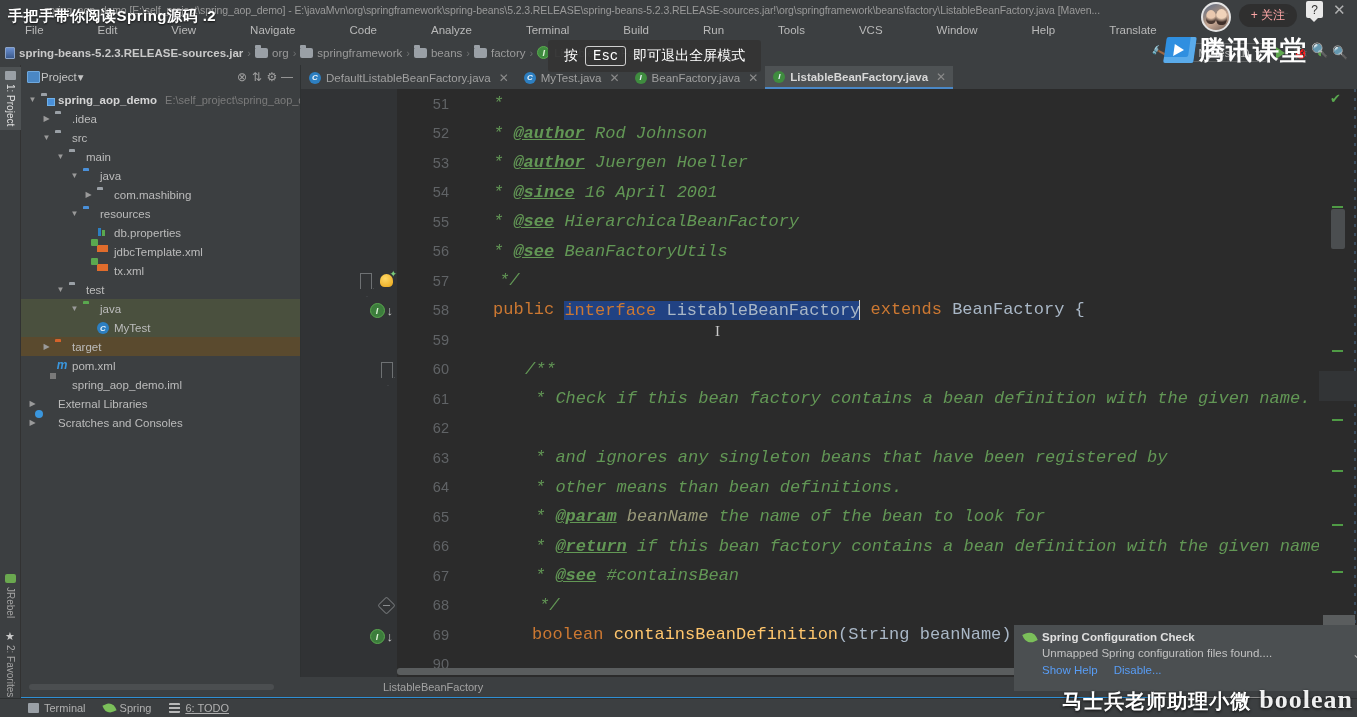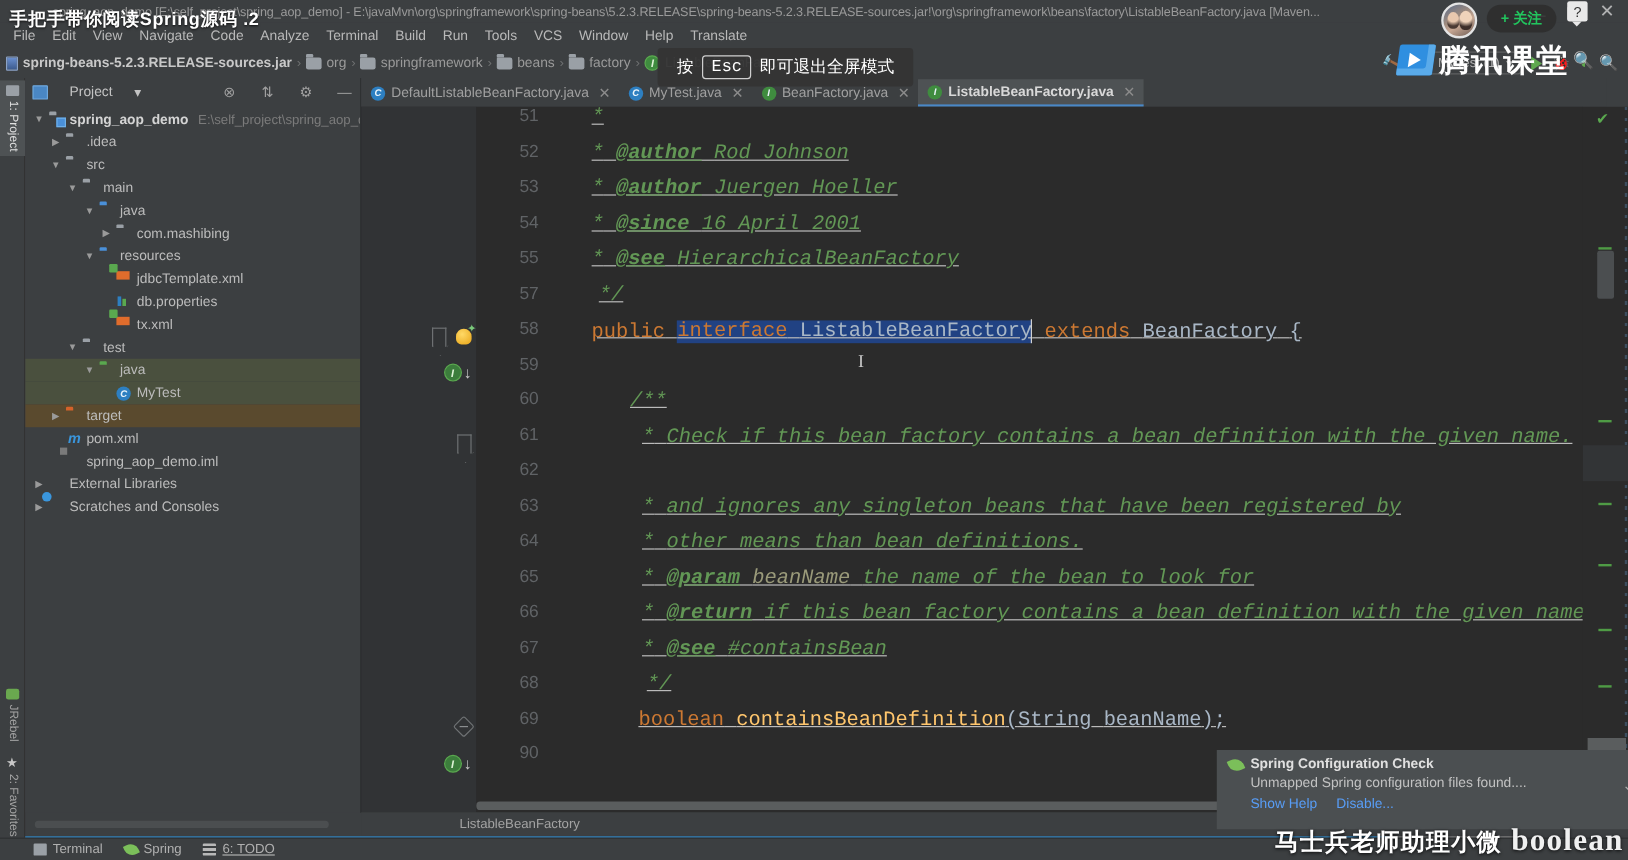--- a/index.html
+++ b/index.html
@@ -40,21 +40,21 @@
     position: absolute; left: 8px; top: 7px;
     font-size: 15px; font-weight: bold; color: #ffffff;
     letter-spacing: 0.5px; z-index: 60;
     text-shadow: 0 1px 2px rgba(0,0,0,.8);
   }
 
   
   .menubar {
     position: absolute; top: 19px; left: 0; width: 1357px; height: 21px;
     background: #3c3f41; display: flex; align-items: center;
-    padding-left: 4px; font-size: 11.5px; color: #b9b9b9;
+    padding-left: 18px; font-size: 11.5px; color: #b9b9b9; gap: 40px;
   }
   .menu-item { padding: 2px 7px; cursor: default; }
 
   
   .navbar {
     position: absolute; top: 40px; left: 0; width: 1357px; height: 25px;
     background: #3c3f41; display: flex; align-items: center;
     font-size: 11.5px; color: #a9b7c6; padding-left: 2px;
   }
   .crumb { display: flex; align-items: center; gap: 4px; padding: 1px 3px; }
@@ -113,22 +113,22 @@
     box-shadow: inset -6px -6px 0 rgba(120,190,240,.6);
   }
   .tx-logo-mark::after {
     content:""; position:absolute; left:9px; top:7px;
     border-left: 10px solid #fff; border-top:6px solid transparent; border-bottom:6px solid transparent;
   }
   .tx-text { font-size: 26px; color: #ffffff; font-weight: bold; letter-spacing: 1px; }
   .tx-mag { color:#e8e8e8; font-size: 14px; }
   .follow-pill {
     position:absolute; right: 60px; top: 4px; z-index: 58;
-    background: rgba(45,45,45,.85); color:#22c55e;
-    border-radius: 13px; padding: 3px 12px; font-size: 12px; font-weight: bold;
+    background: rgba(45,45,45,.85); color:#fca5a5;
+    border-radius: 13px; padding: 3px 12px; font-size: 12px; font-weight: normal;
   }
   .avatar {
     position:absolute; right: 126px; top: 2px; z-index: 59;
     width: 30px; height: 30px; border-radius: 50%;
     border: 2px solid #e4e4e4; overflow: hidden;
     background: linear-gradient(150deg,#5b6d8a 0%, #9d8a7e 40%, #c8a894 60%, #6b5a52 100%);
   }
   .avatar::before {
     content:""; position:absolute; left:3px; top:6px; width:10px; height:14px;
     background: radial-gradient(circle at 50% 25%, #e9c8ae 40%, #4b3a33 70%);
@@ -182,21 +182,21 @@
   }
   .rail-ico.jr { background: #6aa84f; border-radius: 2px; }
   .rail-ico.star { background: none; color:#c8c8c8; font-size: 11px; line-height:9px; }
 
   
   .project {
     position: absolute; left: 21px; top: 65px; width: 280px; height: 612px;
     background: #3c3f41; border-right: 1px solid #2b2b2b;
   }
   .project-head {
-    height: 23px; display: flex; align-items: center; gap: 18px;
+    height: 23px; display: flex; align-items: center; gap: 1px;
     padding: 0 6px; font-size: 11.5px; color: #c3c3c3;
   }
   .proj-ico {
     width: 13px; height: 12px; background: #4a87c4; border: 1px solid #6fa8dd; border-radius: 1px;
   }
   .project-head .spacer { flex: 1; }
   .ph-btn { width: 14px; height: 14px; color: #a0a0a0; font-size: 12px; text-align:center; line-height:14px; }
   .gear { font-size: 12px; }
   .tree {
     padding-top: 2px; font-size: 11.5px; color: #bcbcbc;
@@ -284,24 +284,23 @@
   }
   .gutter {
     position: absolute; left: 0; top: 0; width: 96px; height: 588px;
     background: #313335;
   }
   .code-area {
     position: absolute; left: 96px; top: 0; right: 0; height: 588px;
     background: #2b2b2b;
   }
   .line {
-    position: relative; height: 29.5px; display: flex; align-items: flex-start;
+    position: relative; height: 29.5px; display: flex; align-items: center;
     font-family: "Liberation Mono", monospace; font-size: 17px;
     white-space: pre;
-    text-decoration: underline;
   }
   .lnum {
     position: absolute; left: 0; width: 52px; text-align: right;
     color: #606366; font-size: 14.5px; font-family: "Liberation Sans", sans-serif;
   }
   .code { padding-left: 96px; color: #a9b7c6; }
   .cm { color: #629755; font-style: italic; }
   .cm-tag { color: #629755; font-style: italic; font-weight: bold; text-decoration: underline; }
   .cm-param { color: #9a9a7a; font-style: italic; }
   .kw { color: #cc7832; }
@@ -580,27 +579,27 @@
           <span class="ico"><span class="ico-folder" style="background:#8a8f93"></span></span>
           <span class="node-label">com.mashibing</span>
         </div>
         <div class="node" style="padding-left:48px">
           <span class="tw">▼</span>
           <span class="ico"><span class="ico-folder blue"></span></span>
           <span class="node-label">resources</span>
         </div>
         <div class="node" style="padding-left:62px">
           <span class="tw"></span>
+          <span class="ico"><span class="ico-props"></span></span>
+          <span class="node-label">db.properties</span>
+        </div>
+        <div class="node" style="padding-left:62px">
+          <span class="tw"></span>
           <span class="ico"><span class="ico-xml"></span></span>
           <span class="node-label">jdbcTemplate.xml</span>
-        </div>
-        <div class="node" style="padding-left:62px">
-          <span class="tw"></span>
-          <span class="ico"><span class="ico-props"></span></span>
-          <span class="node-label">db.properties</span>
         </div>
         <div class="node" style="padding-left:62px">
           <span class="tw"></span>
           <span class="ico"><span class="ico-xml"></span></span>
           <span class="node-label">tx.xml</span>
         </div>
         <div class="node" style="padding-left:34px">
           <span class="tw">▼</span>
           <span class="ico"><span class="ico-folder"></span></span>
           <span class="node-label">test</span>
@@ -692,20 +691,24 @@
       <div class="line">
         <span class="lnum">54</span>
         <span class="code"><span class="cm">*</span> <span class="cm-tag">@since</span> <span class="cm">16 April 2001</span></span>
       </div>
 
       <div class="line">
         <span class="lnum">55</span>
         <span class="code"><span class="cm">*</span> <span class="cm-tag">@see</span> <span class="cm">HierarchicalBeanFactory</span></span>
       </div>
 
+      <div class="line">
+        <span class="lnum">56</span>
+        <span class="code"><span class="cm">*</span> <span class="cm-tag">@see</span> <span class="cm">BeanFactoryUtils</span></span>
+      </div>
 
       <div class="line">
         <span class="lnum">57</span>
         <span class="code" style="padding-left:102px;"><span class="cm">*/</span></span>
       </div>
 
       <div class="line">
         <span class="lnum">58</span>
         <span class="code"><span class="kw">public</span> <span class="sel"><span class="kw">interface</span> <span>ListableBeanFactory</span></span><span class="caret"></span> <span class="kw">extends</span> <span class="cls">BeanFactory</span> <span class="punc">{</span></span>
       </div>

